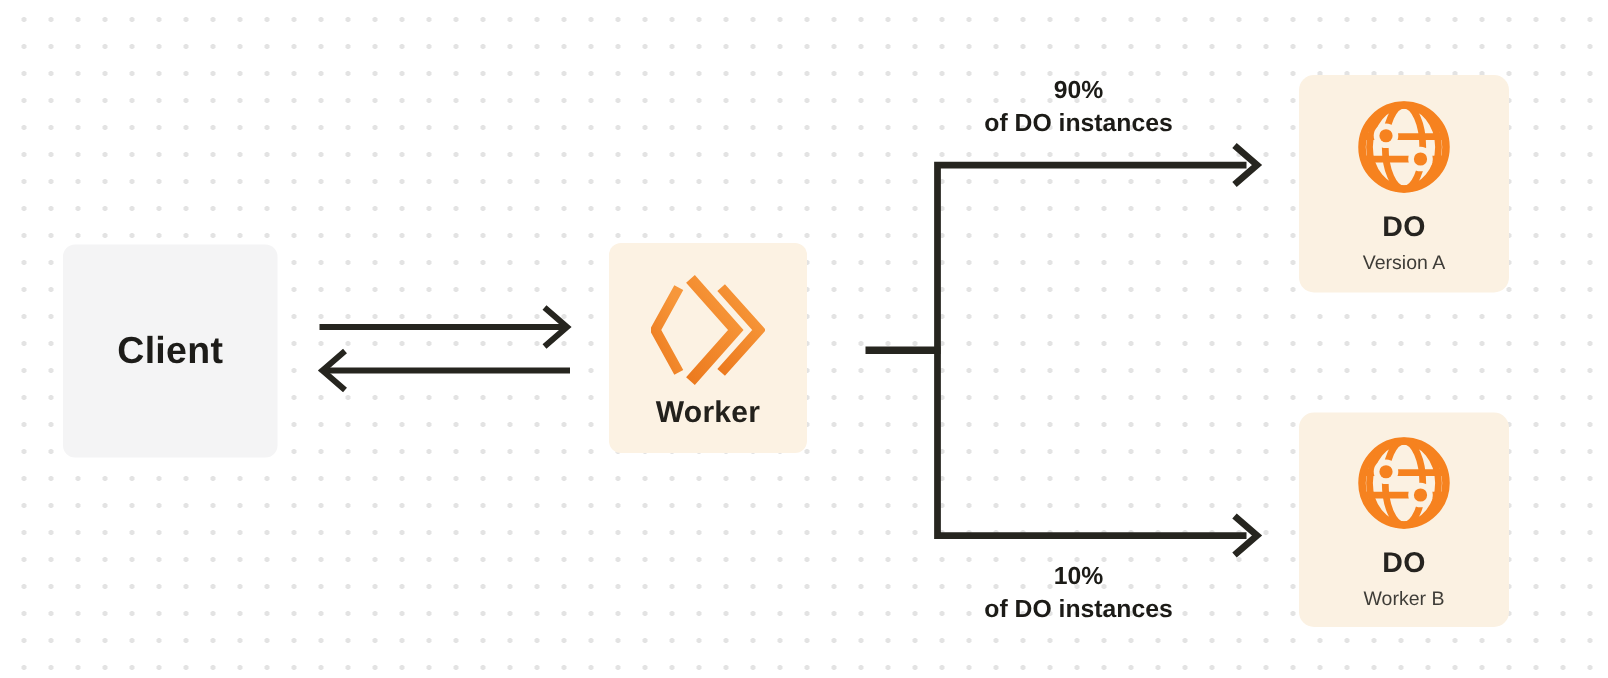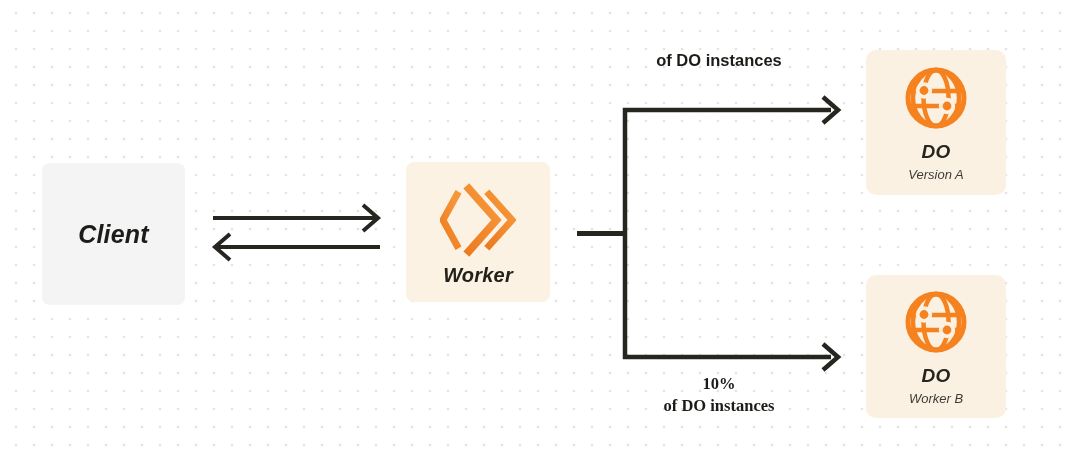--- a/index.html
+++ b/index.html
@@ -26,32 +26,31 @@
     fill: none;
     stroke-linejoin: miter;
     stroke-miterlimit: 10;
   }
   .node {
     position: absolute;
     display: flex;
     flex-direction: column;
     align-items: center;
     justify-content: center;
-    font-style: italic;
   }
   .client-box {
     left: 42px; top: 163px; width: 143px; height: 142px;
     background: #f4f4f5;
     border-radius: 8px;
   }
   .client-box .node-label {
     font-size: 25px; font-weight: 700; color: #1d1c19; letter-spacing: 0.2px;
   }
   .worker-box {
-    left: 406px; top: 162px; width: 144px; height: 140px;
+    left: 406px; top: 162px; width: 132px; height: 140px;
     background: #fcf2e3;
     border-radius: 8px;
     padding-top: 6px;
   }
   .worker-box .node-label {
     font-size: 20px; font-weight: 700; color: #23211c;
     margin-top: 7px; letter-spacing: 0.2px;
   }
   .do-box {
     left: 866px; width: 140px;
@@ -70,21 +69,21 @@
     margin-top: 4px;
   }
   .edge-label {
     position: absolute;
     left: 619px; width: 200px;
     text-align: center;
     font-size: 16.5px; font-weight: 700; color: #1c1b17;
     line-height: 22px;
   }
   .edge-label-top { top: 49px; }
-  .edge-label-bottom { top: 373px; font-family: Liberation Serif, serif; }
+  .edge-label-bottom { top: 373px; }
   .icon-svg { display: block; }
 </style>
 </head>
 <body>
 
 <div class="stage">
 
   <svg class="connectors" viewBox="0 0 1072 452">
     <g>
       <path d="M213 218 H377" stroke-width="4"></path>
@@ -121,20 +120,21 @@
         </linearGradient>
       </defs>
       <polyline points="19,9 3,38 19,67" fill="none" stroke="url(#wgrad)" stroke-width="7"></polyline>
       <polyline points="27,3 58,38 27,73" fill="none" stroke="url(#wgrad)" stroke-width="8"></polyline>
       <polyline points="48,9 74,38 48,67" fill="none" stroke="url(#wgrad)" stroke-width="7"></polyline>
     </svg>
     <span class="node-label">Worker</span>
   </div>
 
   <div class="edge-label edge-label-top">
+    <div>90%</div>
     <div>of DO instances</div>
   </div>
 
   <div class="edge-label edge-label-bottom">
     <div>10%</div>
     <div>of DO instances</div>
   </div>
 
   <div class="node do-box do-a">
     <svg class="icon-svg" width="64" height="64" viewBox="0 0 64 64">

